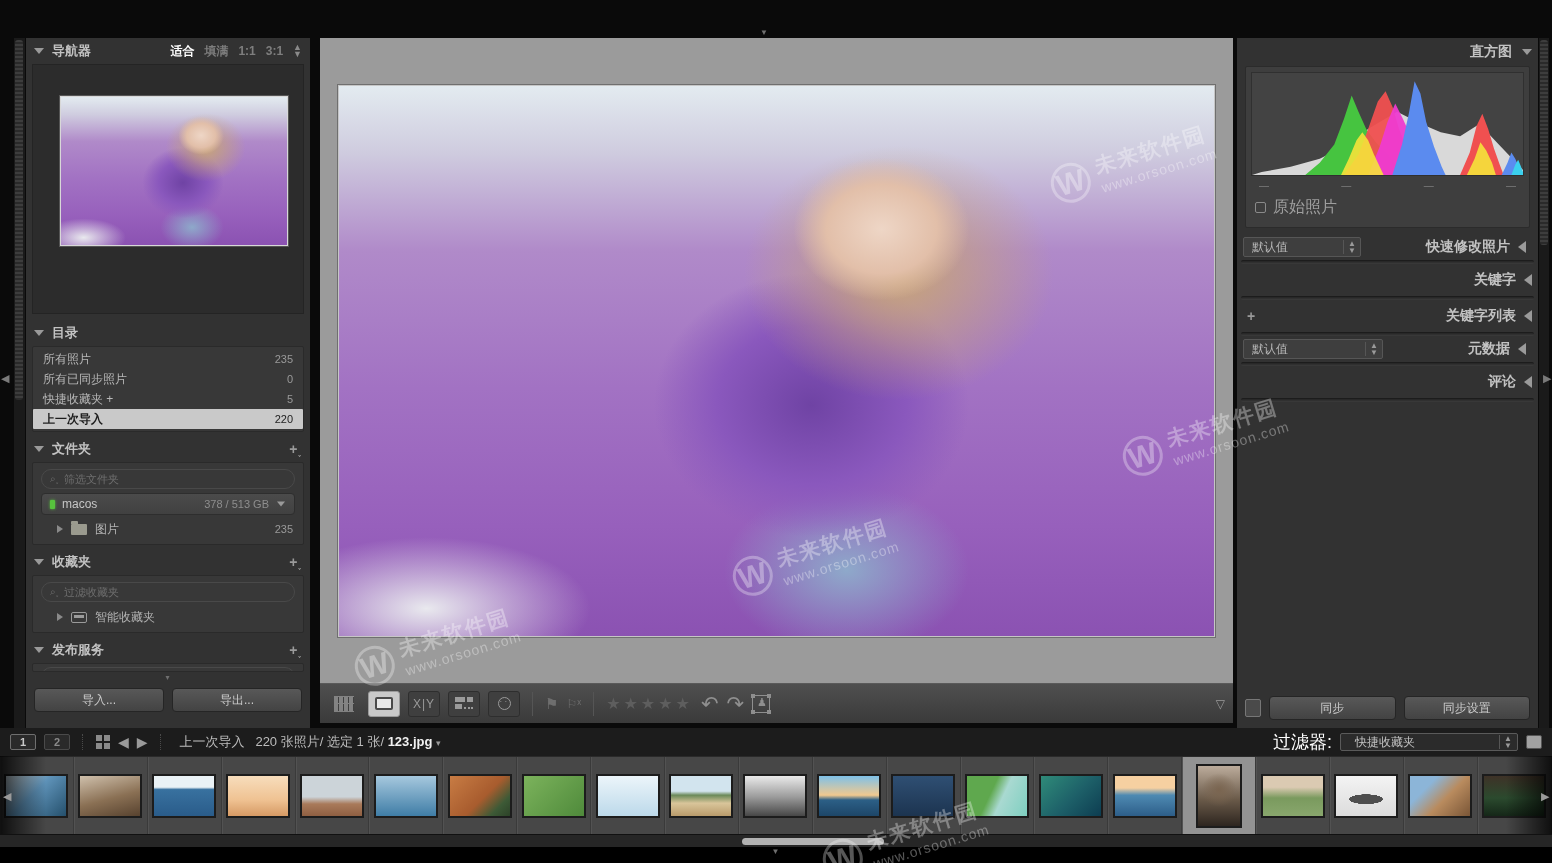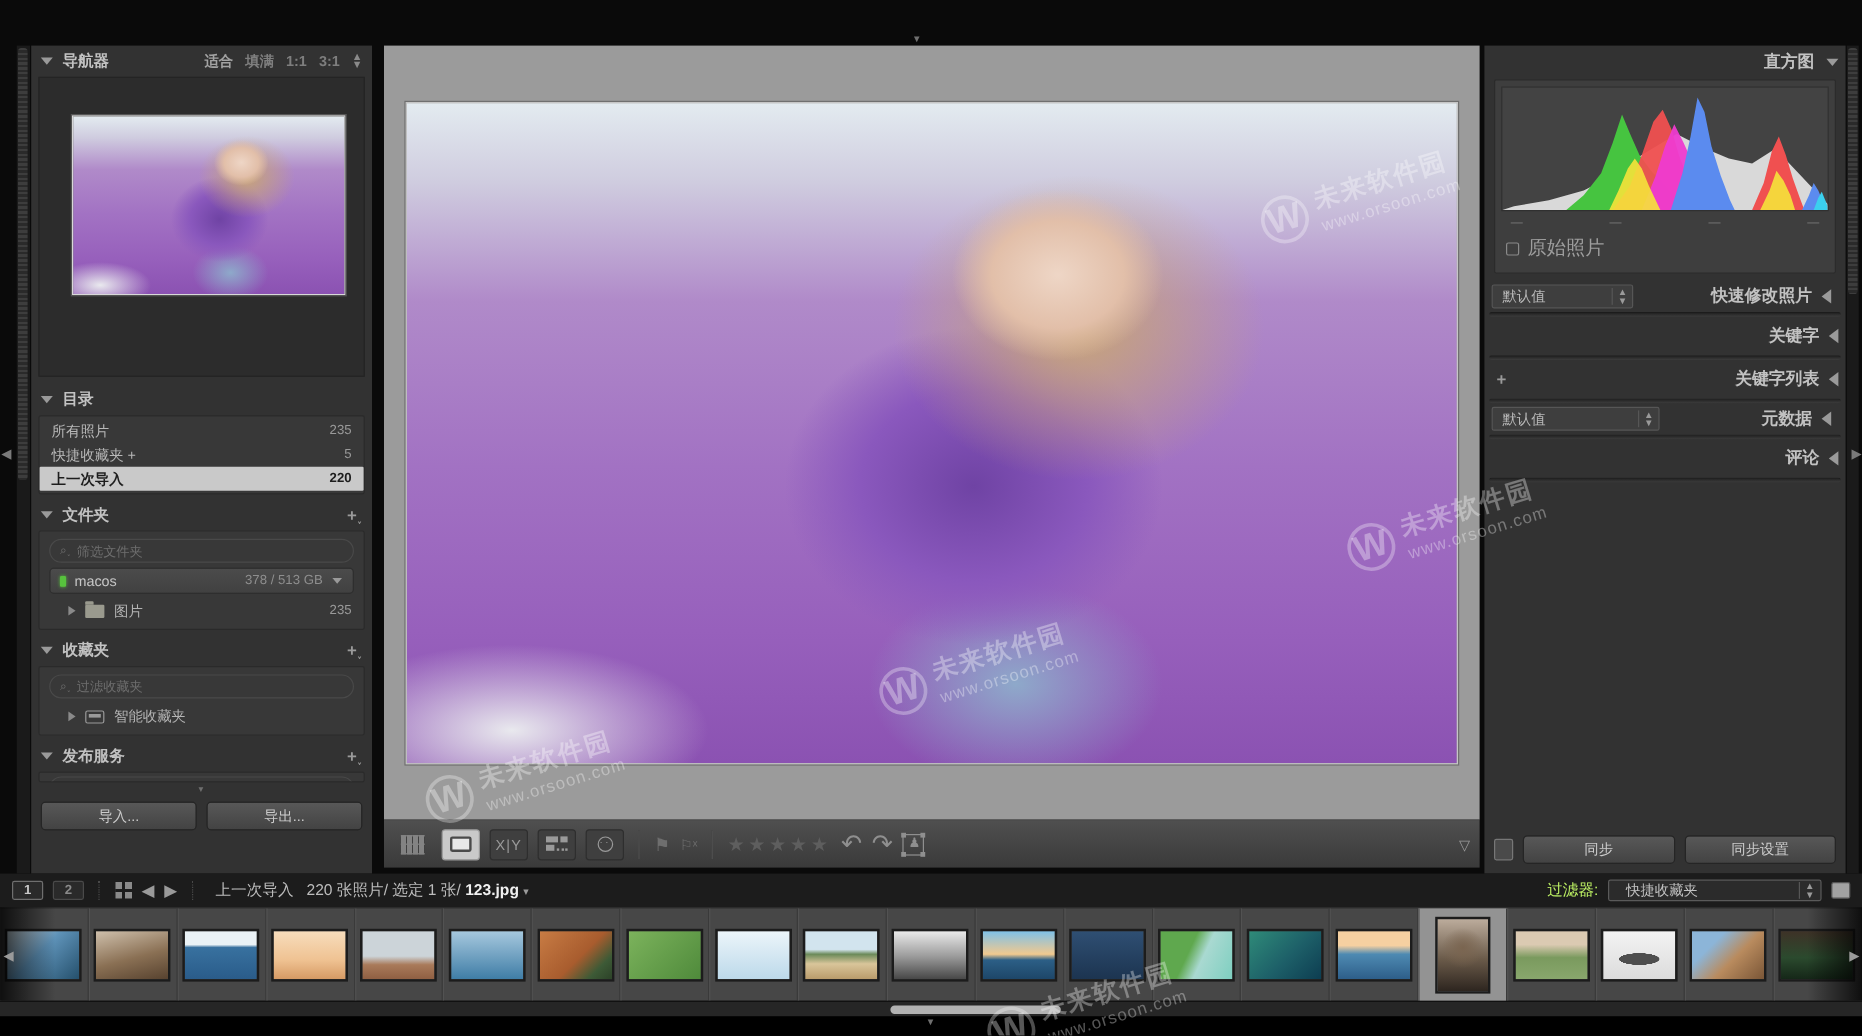--- a/index.html
+++ b/index.html
@@ -48,40 +48,40 @@
     border-bottom:4px solid transparent; border-left:6px solid #8a8a8a; }
   .plus { margin-left:auto; color:#9a9a9a; font-size:14px; font-weight:bold; }
   .inner-box { margin:0 6px; background:#383838; border:1px solid #2a2a2a;
     border-radius:2px; }
   .divider { height:4px; margin:2px 4px; border-radius:2px;
     background:linear-gradient(#242424,#3c3c3c); border-top:1px solid #1c1c1c; }
 
   
   .nav-opts { margin-left:auto; display:flex; gap:10px; align-items:center; font-size:12px; }
   .nav-opt { color:#7e7e7e; font-weight:bold; }
-  .nav-opt.active { color:#a3a3a3; }
+  .nav-opt.active { color:#ffffff; }
   .stepper { color:#8a8a8a; font-size:9px; line-height:7px; }
   #nav-preview-area { margin:0 6px; height:250px; background:#2c2c2c;
     border:1px solid #242424; position:relative; }
   .photo-art2 { background:
     radial-gradient(ellipse 14% 18% at 62% 26%, #eed6c6 0%, #e2bfa9 45%, rgba(226,191,169,0) 72%),
     radial-gradient(ellipse 26% 34% at 64% 34%, #c8a576 0%, rgba(200,165,118,0) 68%),
     radial-gradient(ellipse 24% 32% at 54% 58%, #6f43a4 0%, #8a58bd 45%, rgba(138,88,189,0) 75%),
     radial-gradient(ellipse 20% 22% at 58% 88%, #8ea9ca 0%, rgba(142,169,202,0) 70%),
     radial-gradient(ellipse 26% 18% at 10% 95%, #e9e9ee 0%, rgba(233,233,238,0) 72%),
     linear-gradient(#e3ebf0 0%, #cfccdf 12%, #b08ac9 30%, #a272c3 55%, #9760bc 80%, #8b52b2 100%); }
   #nav-thumb { position:absolute; left:27px; top:31px; width:228px; height:150px;
     border:1px solid #d8d8d8; outline:1px solid #555; }
 
   
   .crow { display:flex; align-items:center; height:20px; padding:0 10px;
     color:#b8b8b8; font-size:12px; }
   .crow .cnt { margin-left:auto; color:#9a9a9a; font-size:11px; }
   .crow.selected { background:#c9c9c9; color:#1d1d1d; font-weight:bold; border-radius:1px; }
-  .crow.selected .cnt { color:#1d1d1d; font-weight:bold; }
+  .crow.selected .cnt { color:#1d1d1d; font-weight:normal; }
 
   .searchbox { display:flex; align-items:center; height:20px; margin:4px 8px;
     border:1px solid #494949; border-radius:10px; padding:0 8px; color:#6e6e6e; font-size:11px; gap:5px; }
   .mag { font-size:10px; color:#6e6e6e; }
 
   .volume-row { display:flex; align-items:center; height:22px; margin:3px 8px;
     background:linear-gradient(#4b4b4b,#414141); border:1px solid #2e2e2e;
     border-radius:4px; padding:0 8px; gap:7px; }
   .led { width:5px; height:9px; background:#57c23d; border-radius:1px;
     box-shadow:0 0 3px #57c23d; }
@@ -161,21 +161,21 @@
   .fs-grid { width:14px; height:14px;
     background:conic-gradient(#8a8a8a 0 25%,transparent 0 50%,#8a8a8a 0 75%,transparent 0);
     background-size:100% 100%;
     -webkit-mask:linear-gradient(#000 0 6px,transparent 6px 8px,#000 8px),linear-gradient(90deg,#000 0 6px,transparent 6px 8px,#000 8px);
     -webkit-mask-composite:source-in; mask-composite:intersect; background:#8a8a8a; }
   .fs-arrow { font-size:14px; color:#9a9a9a; }
   #fs-status { color:#bdbdbd; font-size:13px; margin-left:6px; }
   #fs-status b { color:#f0f0f0; }
   .dd-caret { color:#9a9a9a; font-size:9px; }
   #fs-filter { margin-left:auto; display:flex; align-items:center; gap:8px; }
-  #filter-label { color:#bef264; font-size:13px; }
+  #filter-label { color:#ffffff; font-size:18px; }
   #filter-select { width:178px; height:18px; background:#2b2b2b; border:1px solid #5a5a5a;
     border-radius:2px; color:#c2c2c2; font-size:12px; display:flex; align-items:center;
     padding:0 5px 0 14px; }
   #filter-lamp { width:16px; height:14px; background:#a2a2a2; border:1px solid #555; border-radius:2px; }
 
   #filmstrip { left:0; top:756px; width:1552px; height:78px; background:#474747;
     border-top:1px solid #2a2a2a; display:flex; }
   .cell { width:73.9px; height:78px; border-right:1px solid #3a3a3a;
     box-shadow:inset 1px 0 0 #525252; display:flex; align-items:center; justify-content:center; }
   .cell.selected { background:#939393; }
@@ -258,20 +258,24 @@
     <div class="phead" style="margin-top:6px;">
       <span class="tri-down"></span>
       <span>目录</span>
     </div>
     <div class="inner-box" style="padding:2px 0;">
       <div class="crow">
         <span>所有照片</span>
         <span class="cnt">235</span>
       </div>
       <div class="crow">
+        <span>所有已同步照片</span>
+        <span class="cnt">0</span>
+      </div>
+      <div class="crow">
         <span>快捷收藏夹 +</span>
         <span class="cnt">5</span>
       </div>
       <div class="crow selected">
         <span>上一次导入</span>
         <span class="cnt">220</span>
       </div>
     </div>
 
     <div class="phead" style="margin-top:4px;">

